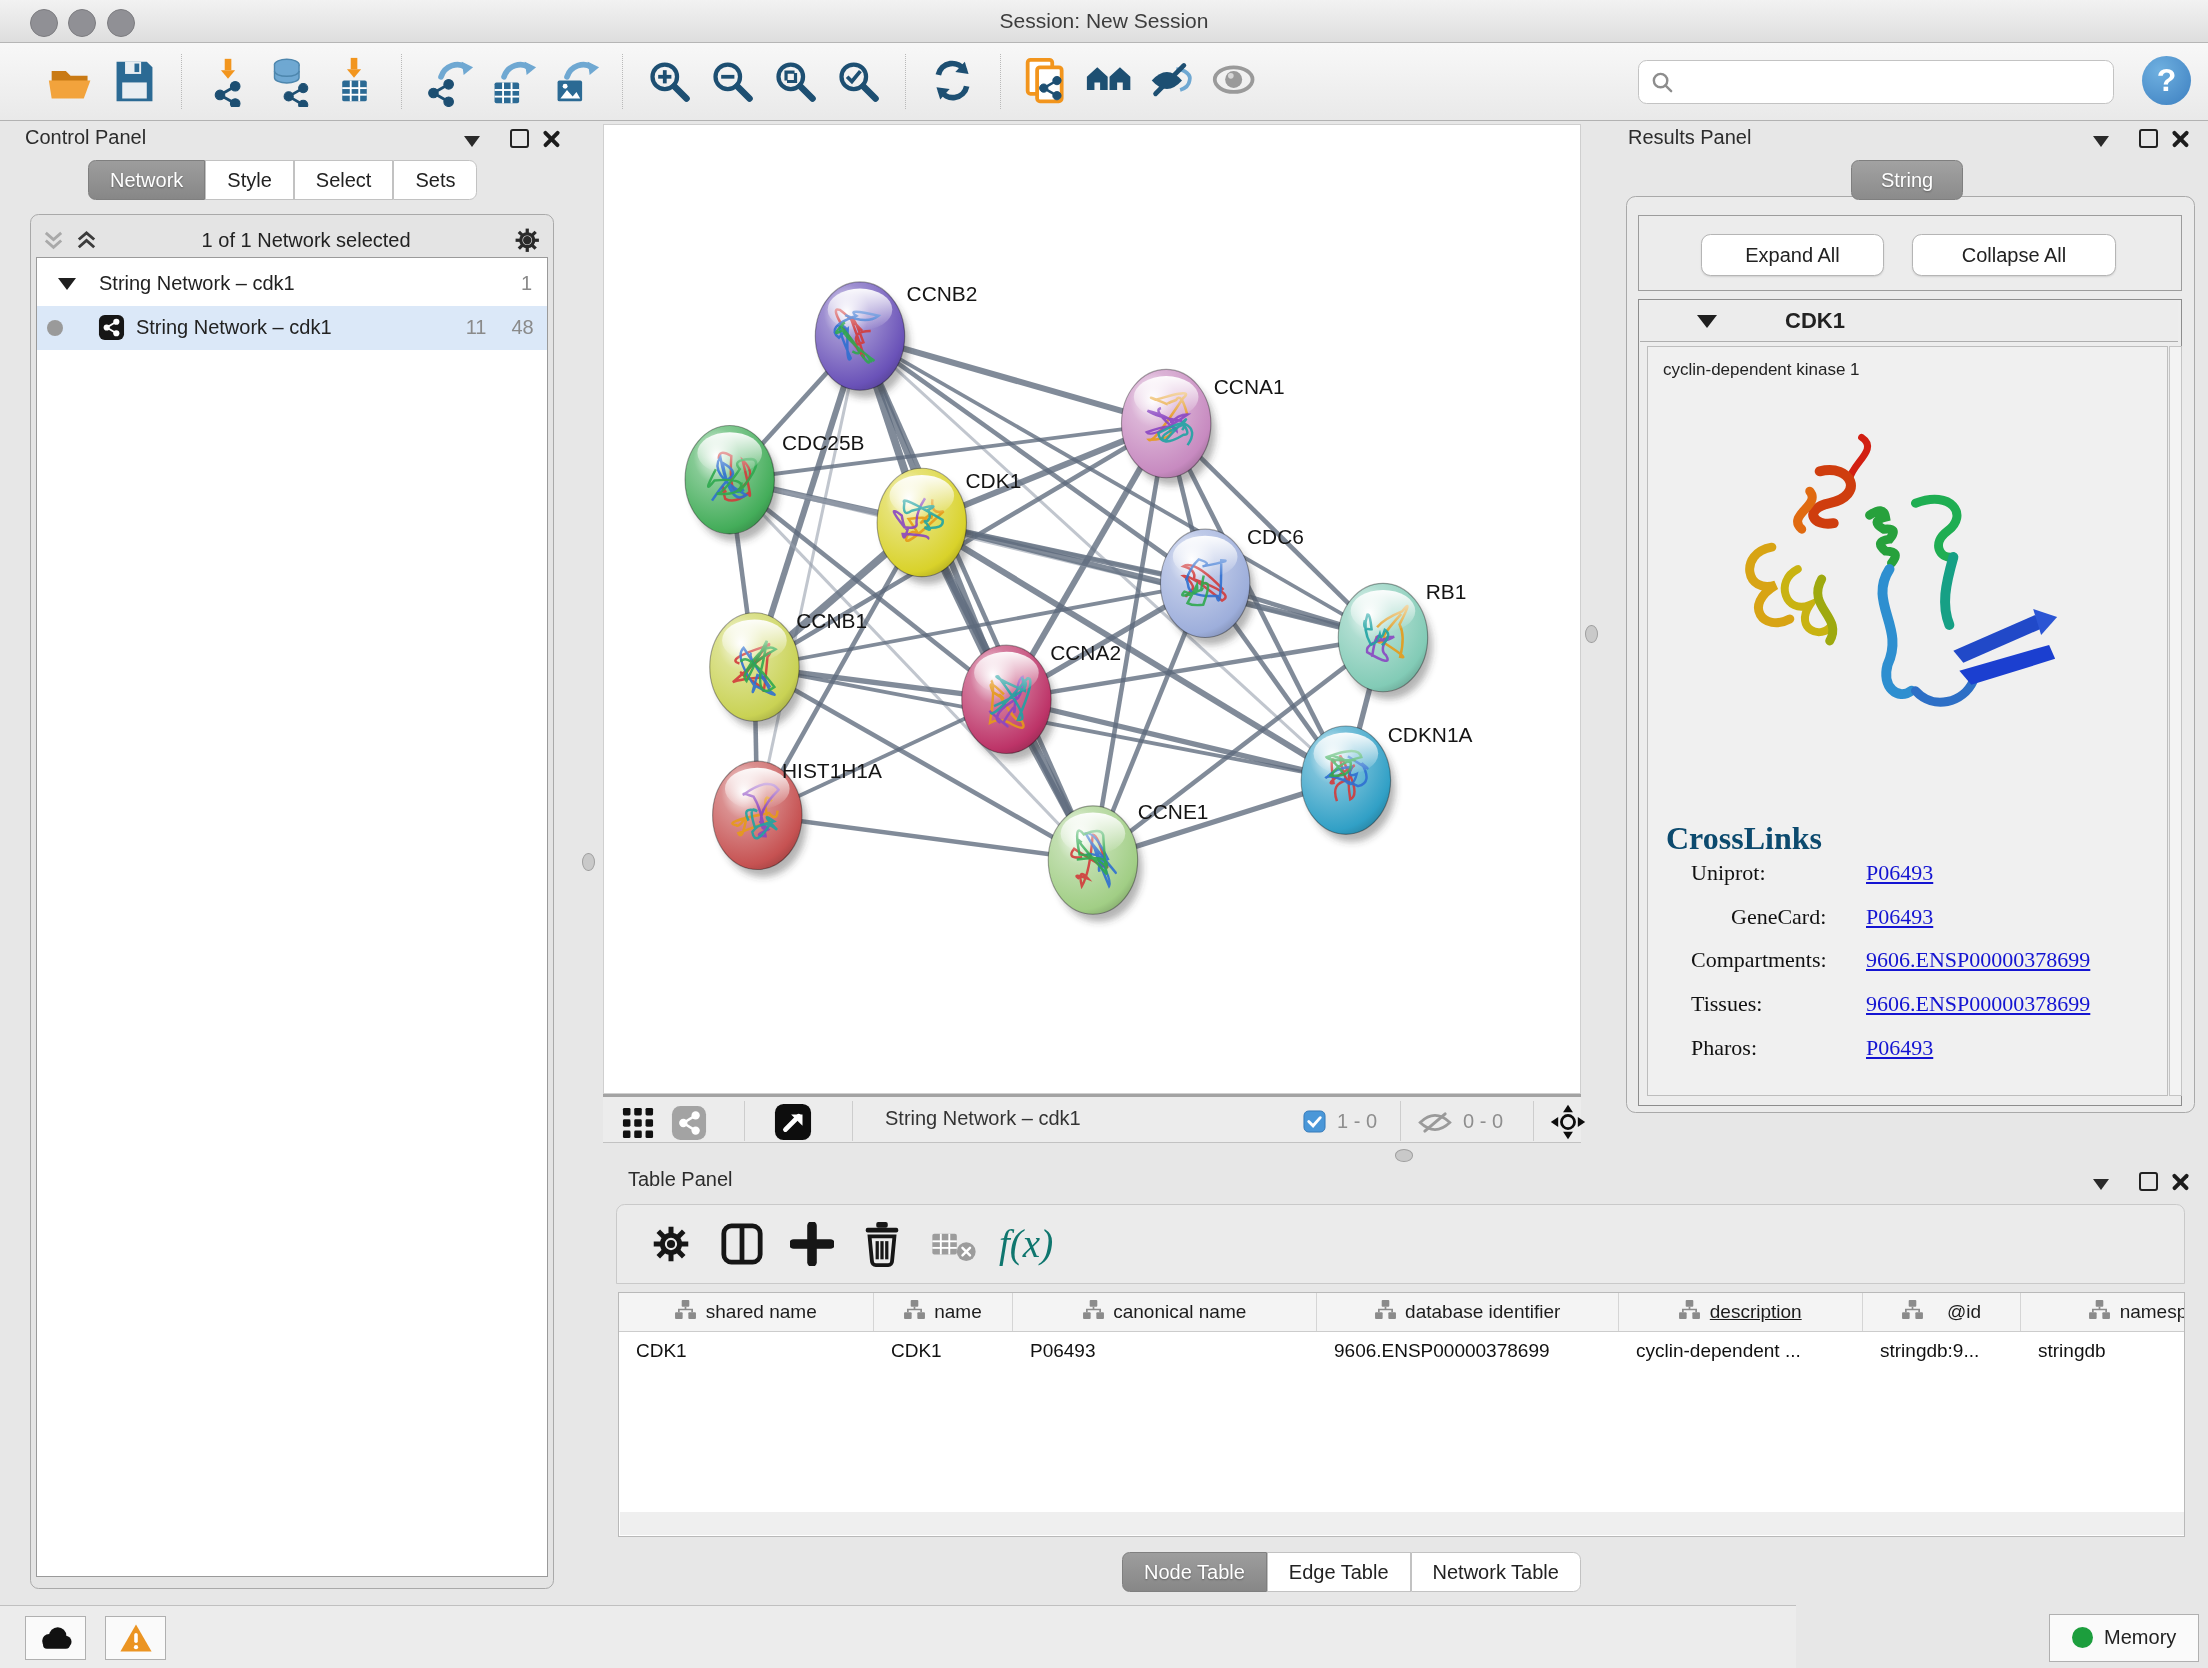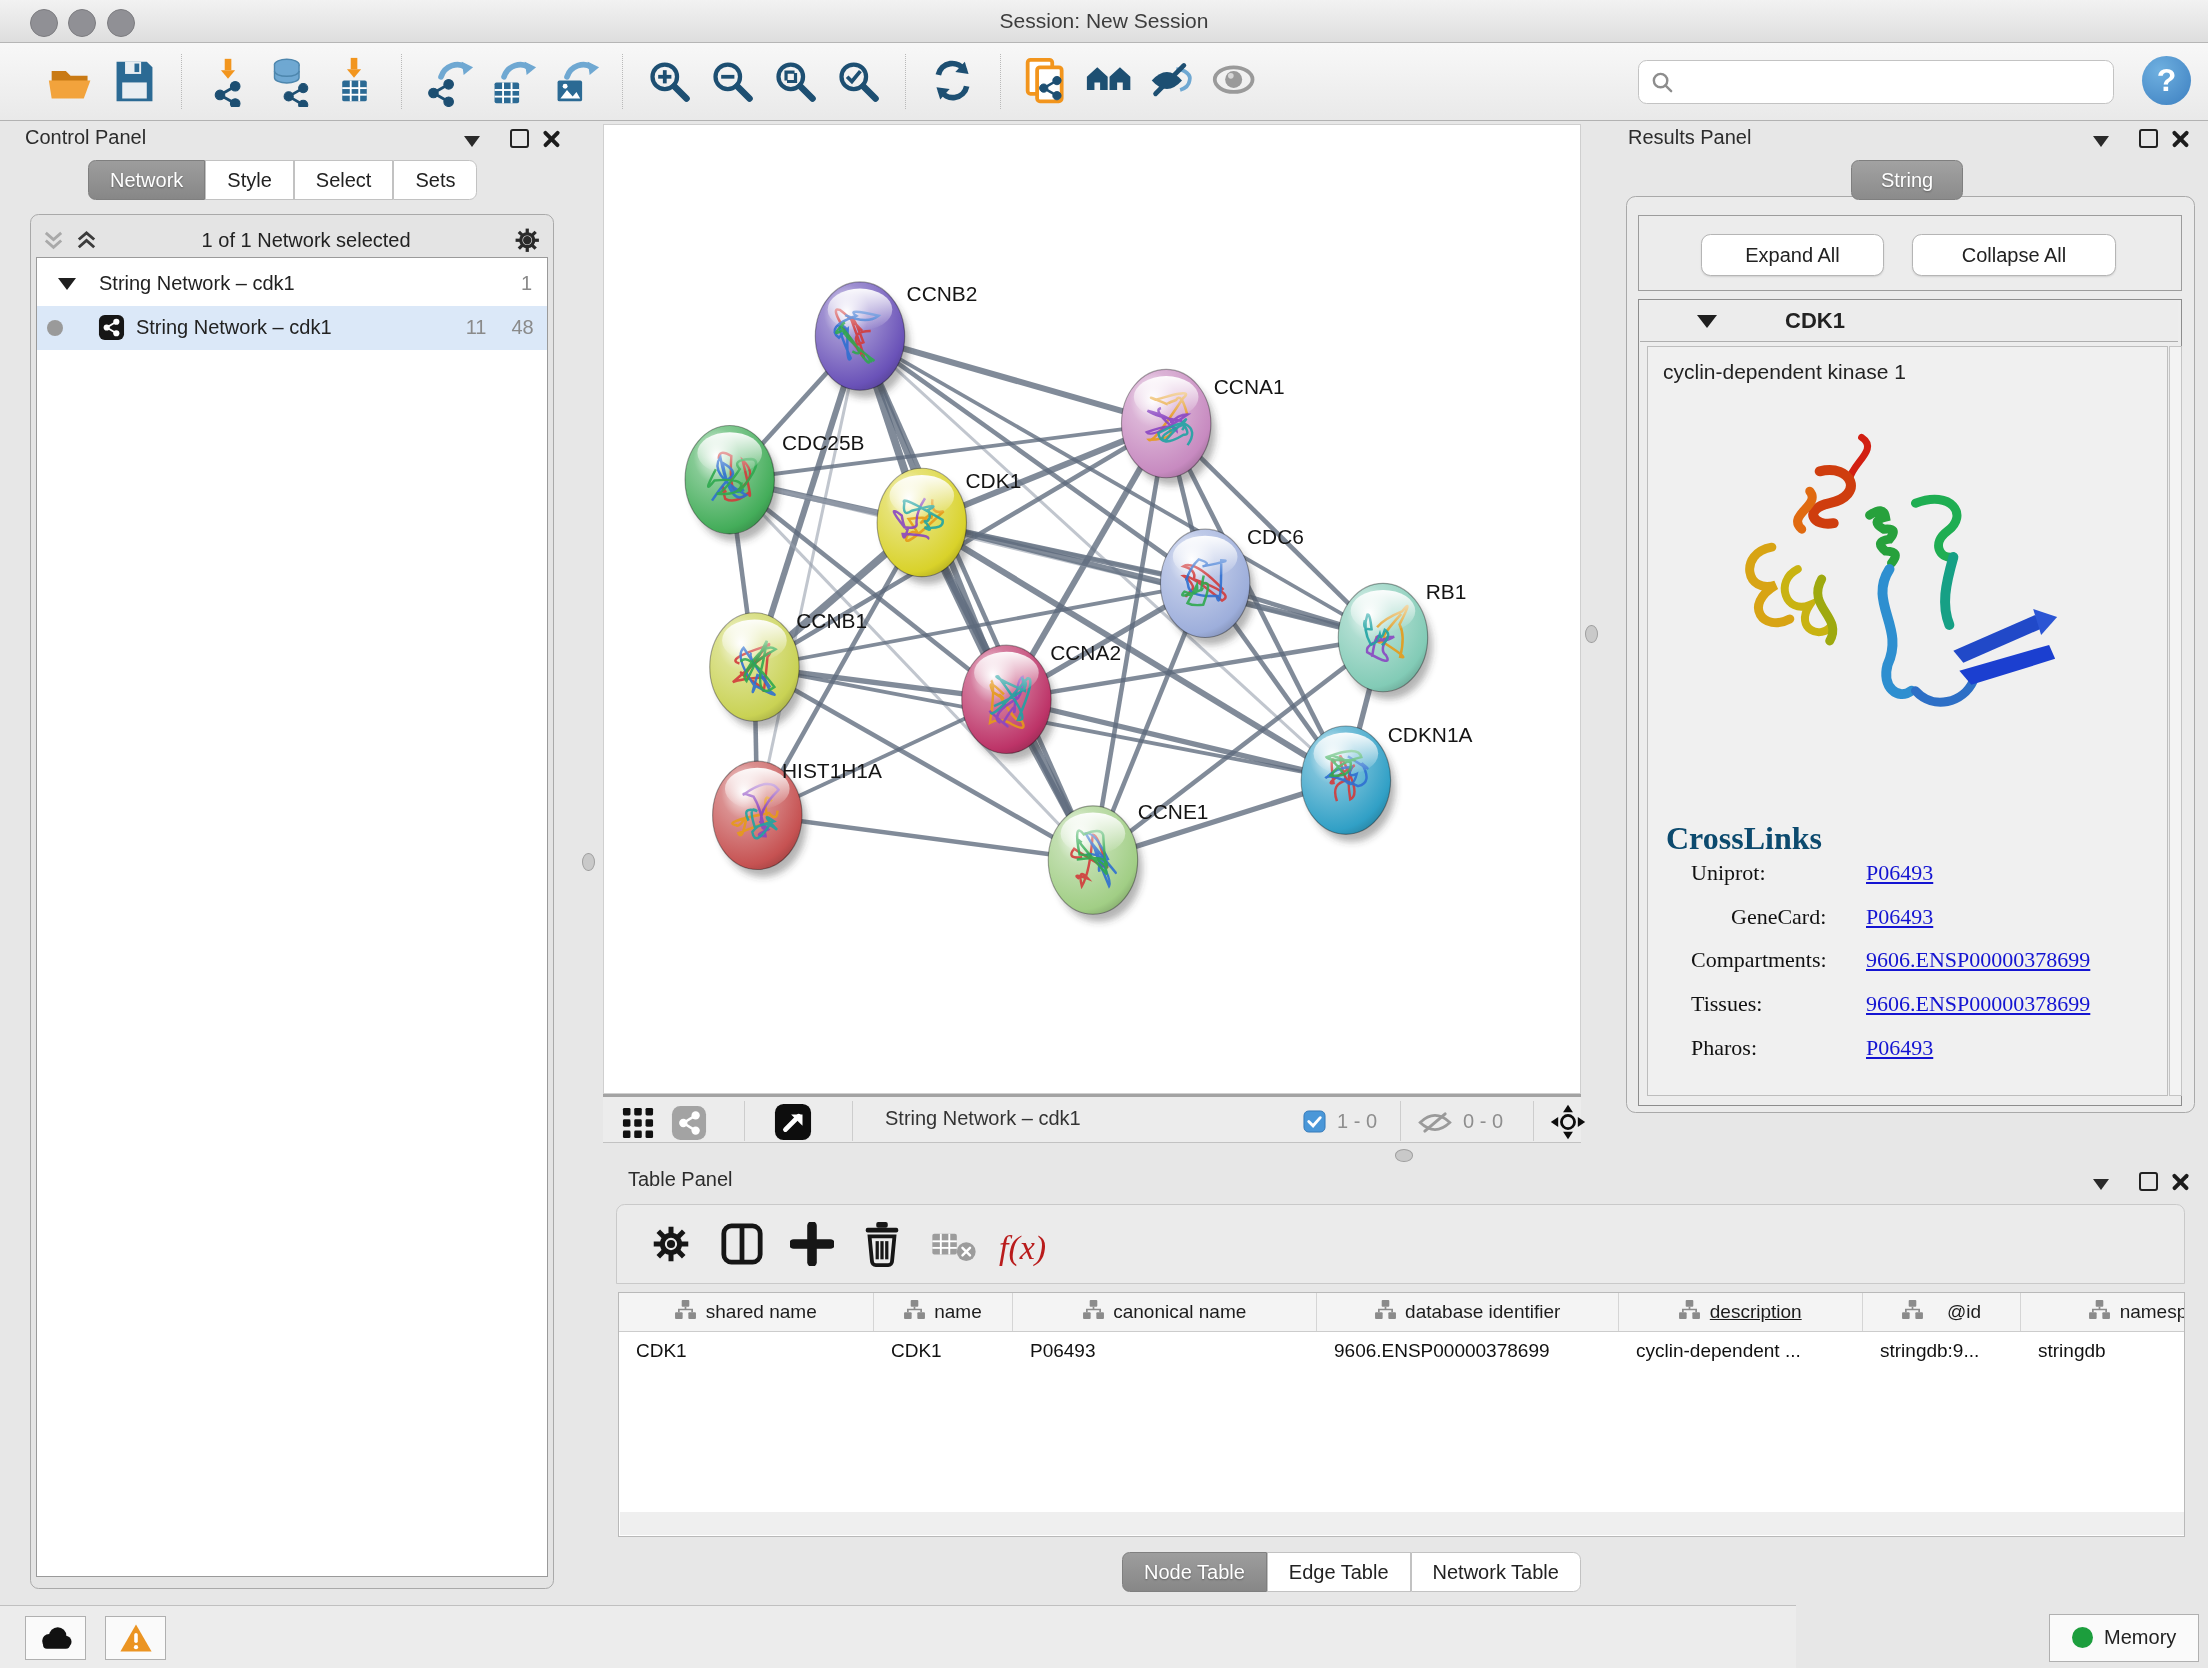--- a/index.html
+++ b/index.html
@@ -686,21 +686,21 @@
 <div class="rp-btn" style="left:1701px;width:181px">Expand All</div>
 <div class="rp-btn" style="left:1912px;width:202px">Collapse All</div>
 
 <div id="gene-box"></div>
 <div id="gene-head">
   <span style="margin-left:57px;width:0;height:0;border-left:10.5px solid transparent;border-right:10.5px solid transparent;border-top:13.3px solid #1f1f1f"></span>
   <span style="margin-left:68px;font-size:22px;font-weight:bold">CDK1</span>
 </div>
 <div id="gene-content"></div>
 <div id="rp-scroll"></div>
-<div class="abs" style="left:1663px;top:360px;font-size:21px">cyclin-dependent kinase 1</div>
+<div class="abs" style="left:1663px;top:360px;font-size:17px">cyclin-dependent kinase 1</div>
 
 <svg class="abs" style="left:1702px;top:409px" width="399" height="380" viewBox="0 0 400 360">
   <g fill="none" stroke-linecap="round">
     <path d="M160 18 C178 30 150 44 148 60" stroke="#d21f12" stroke-width="7"></path>
     <path d="M118 52 C150 44 164 76 128 84 C100 90 112 108 132 104" stroke="#cf3d0e" stroke-width="10"></path>
     <path d="M100 110 C84 96 120 86 108 72" stroke="#e06a10" stroke-width="9"></path>
     <path d="M70 128 C36 134 44 176 74 166 C40 186 62 214 88 200" stroke="#d8a414" stroke-width="9"></path>
     <path d="M96 150 C72 162 84 196 108 186 C92 210 120 222 130 206" stroke="#c9b312" stroke-width="8"></path>
     <path d="M120 160 C104 188 142 198 128 222" stroke="#9ea90f" stroke-width="9"></path>
     <path d="M168 96 q14 -10 16 2 q-16 4 -2 12 q16 -2 6 10 q-16 2 -4 12 q16 0 6 12" stroke="#27a13c" stroke-width="9"></path>
@@ -766,21 +766,21 @@
   </svg>
   <svg class="abs" style="left:314px;top:25px" width="46" height="32" viewBox="0 0 48 34">
     <rect x="1" y="4" width="26" height="22" rx="2" fill="#9c9c9c"></rect>
     <line x1="1" y1="12" x2="27" y2="12" stroke="#fff" stroke-width="2"></line>
     <line x1="1" y1="19" x2="27" y2="19" stroke="#fff" stroke-width="2"></line>
     <line x1="10" y1="4" x2="10" y2="26" stroke="#fff" stroke-width="2"></line>
     <line x1="19" y1="4" x2="19" y2="26" stroke="#fff" stroke-width="2"></line>
     <circle cx="37" cy="23" r="10" fill="#9c9c9c"></circle>
     <path d="M33 19 l8 8 M41 19 l-8 8" stroke="#fff" stroke-width="2.6" stroke-linecap="round"></path>
   </svg>
-  <div class="abs" style="left:382px;top:24px;font-family:'Liberation Serif',serif;font-style:italic;font-size:34px;color:#b91c1c">f(x)</div>
+  <div class="abs" style="left:382px;top:16px;font-family:'Liberation Serif',serif;font-style:italic;font-size:39px;color:#0f766e">f(x)</div>
 </div>
 
 <div id="tp-table">
   <div id="tp-header">
       <div class="th" style="width: 255px;">
         <span><svg width="21" height="19" viewBox="0 0 22 20">
             <g fill="#8b8b8b">
               <rect x="7" y="0" width="8" height="7" rx="1"></rect>
               <rect x="0" y="13" width="8" height="7" rx="1"></rect>
               <rect x="14" y="13" width="8" height="7" rx="1"></rect>

